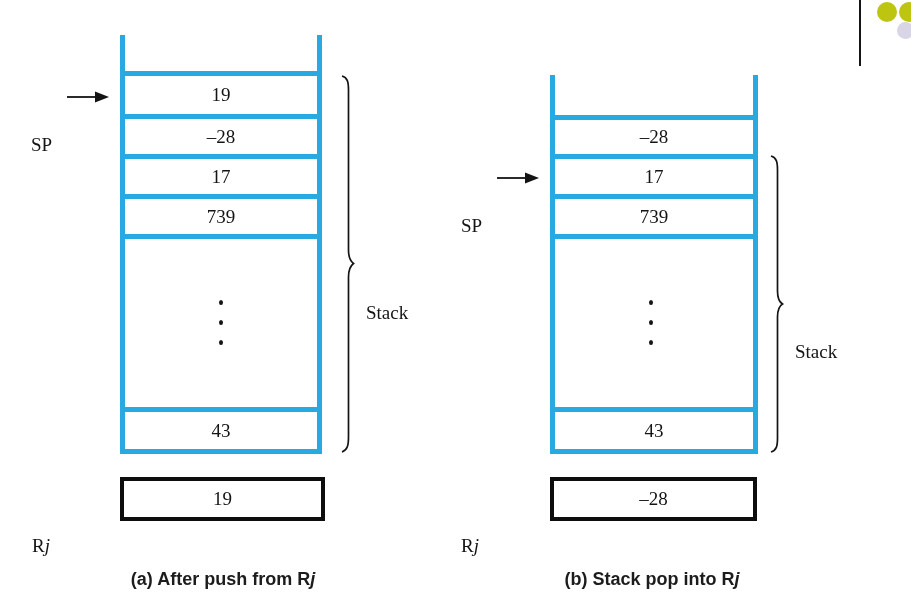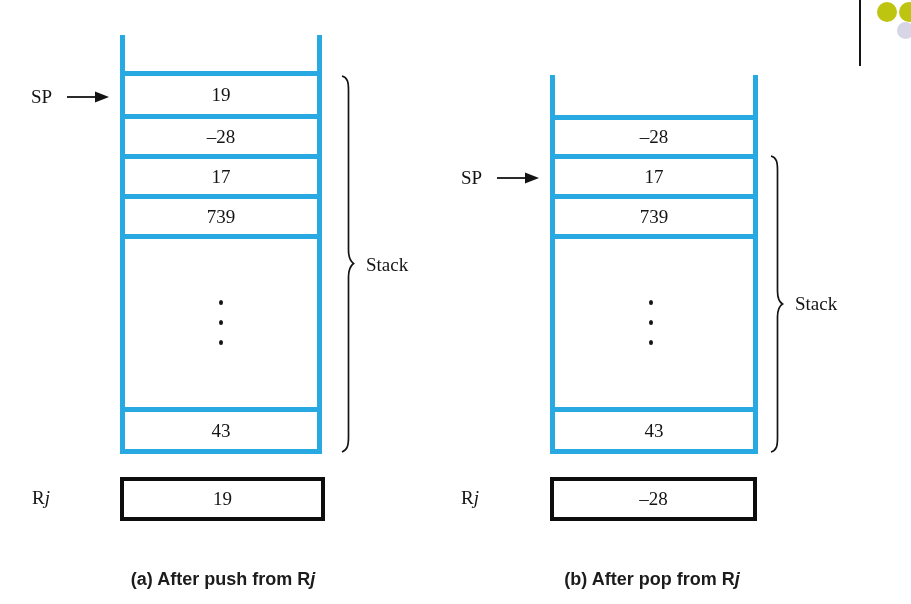--- a/index.html
+++ b/index.html
@@ -14,21 +14,21 @@
     overflow:hidden;
     font-family:"Liberation Serif","DejaVu Serif",serif;
     color:var(--ink);
   }
   .wall{position:absolute;width:5px;background:var(--stack);}
   .hline{position:absolute;height:5px;background:var(--stack);}
   .val{
     position:absolute;text-align:center;font-size:19px;line-height:22px;
     color:var(--ink);
   }
-  .serif-label{position:absolute;font-size:19px;line-height:22px;color:var(--ink);}
+  .serif-label{position:absolute;font-size:19px;line-height:22px;color:var(--ink);margin-top:48px;}
   .dot{position:absolute;width:4px;height:5px;border-radius:50%;background:var(--ink);}
   .brace{position:absolute;overflow:visible;}
   .regbox{
     position:absolute;border:4px solid #0d0d0d;background:#ffffff;
     display:flex;align-items:center;justify-content:center;
   }
   .regbox span{font-size:19px;}
   .caption{
     position:absolute;transform:translateX(-50%);
     font-family:"Liberation Sans","DejaVu Sans",sans-serif;
@@ -111,20 +111,20 @@
   <svg class="brace" style="left:769px;top:155px" width="14" height="298" viewBox="0 0 14 298">
     <path d="M2,1 C7.5,2.5 8.5,7 8.5,15 L8.5,136 C8.5,143 9.5,146.5 13.5,149 C9.5,151.5 8.5,155 8.5,162 L8.5,283 C8.5,291 7.5,295.5 2,297" fill="none" stroke="#141414" stroke-width="1.7"></path>
   </svg>
   <div class="serif-label" style="left:795px;top:293px">Stack</div>
 
   <div class="regbox" style="left:550px;top:477px;width:199px;height:36px">
     <span>–28</span>
   </div>
   <div class="serif-label" style="left:461px;top:487px"><span>R</span><i>j</i></div>
 
-  <div class="caption" style="left:652px;top:568px"><span>(b) After pop from R</span><i>j</i></div>
+  <div class="caption" style="left:652px;top:568px"><span>(b) Stack pop into R</span><i>j</i></div>
 
   <div class="vline" style="left:859px;top:0;height:66px"></div>
   <div class="deco-dot" style="left:877px;top:2px;width:20px;height:20px;background:var(--olive)"></div>
   <div class="deco-dot" style="left:899px;top:2px;width:20px;height:20px;background:var(--olive)"></div>
   <div class="deco-dot" style="left:897px;top:22px;width:17px;height:17px;background:var(--lavender)"></div>
 
 </div>
 
 </body></html>

